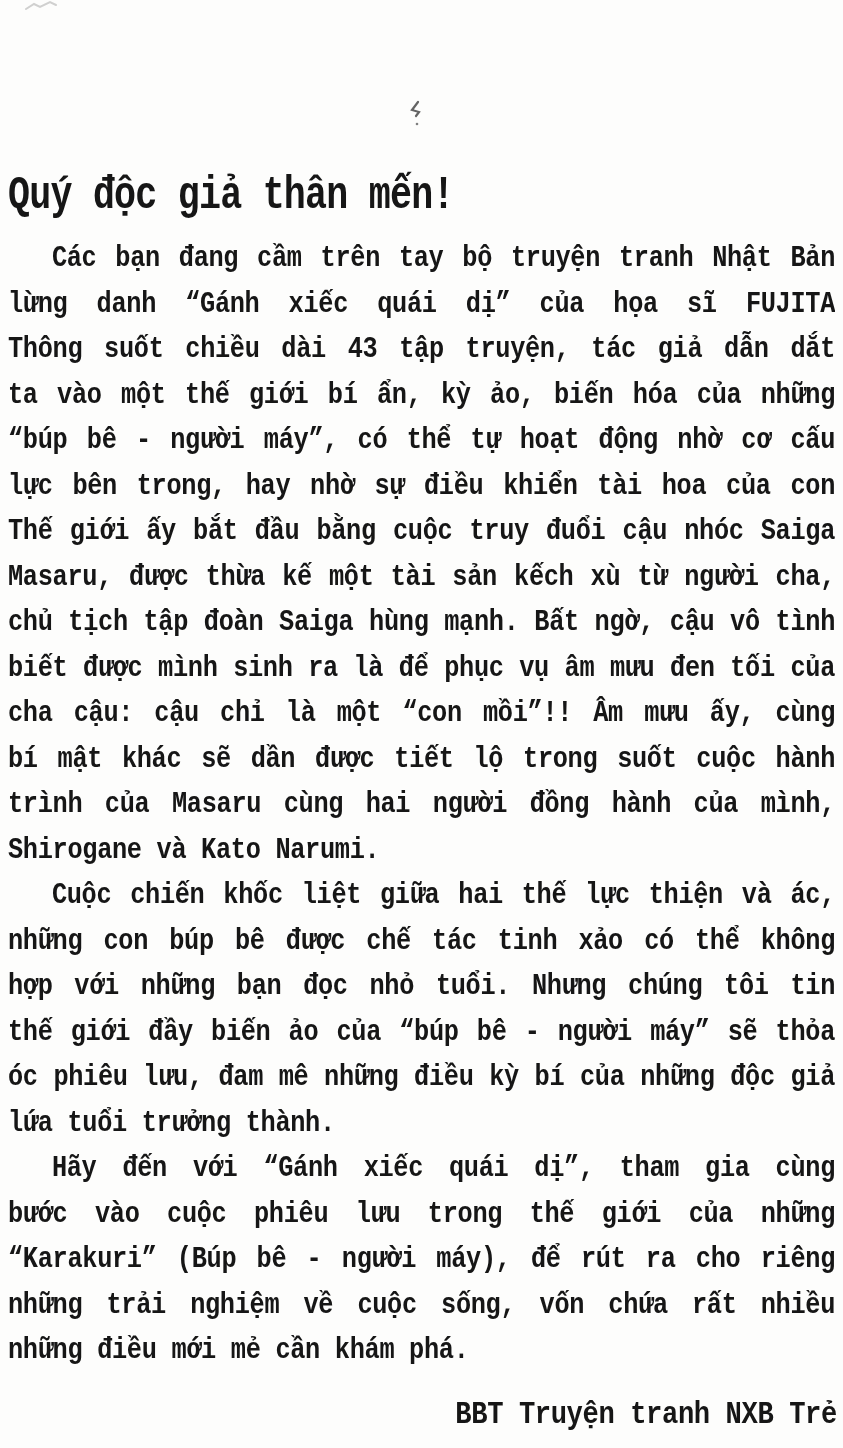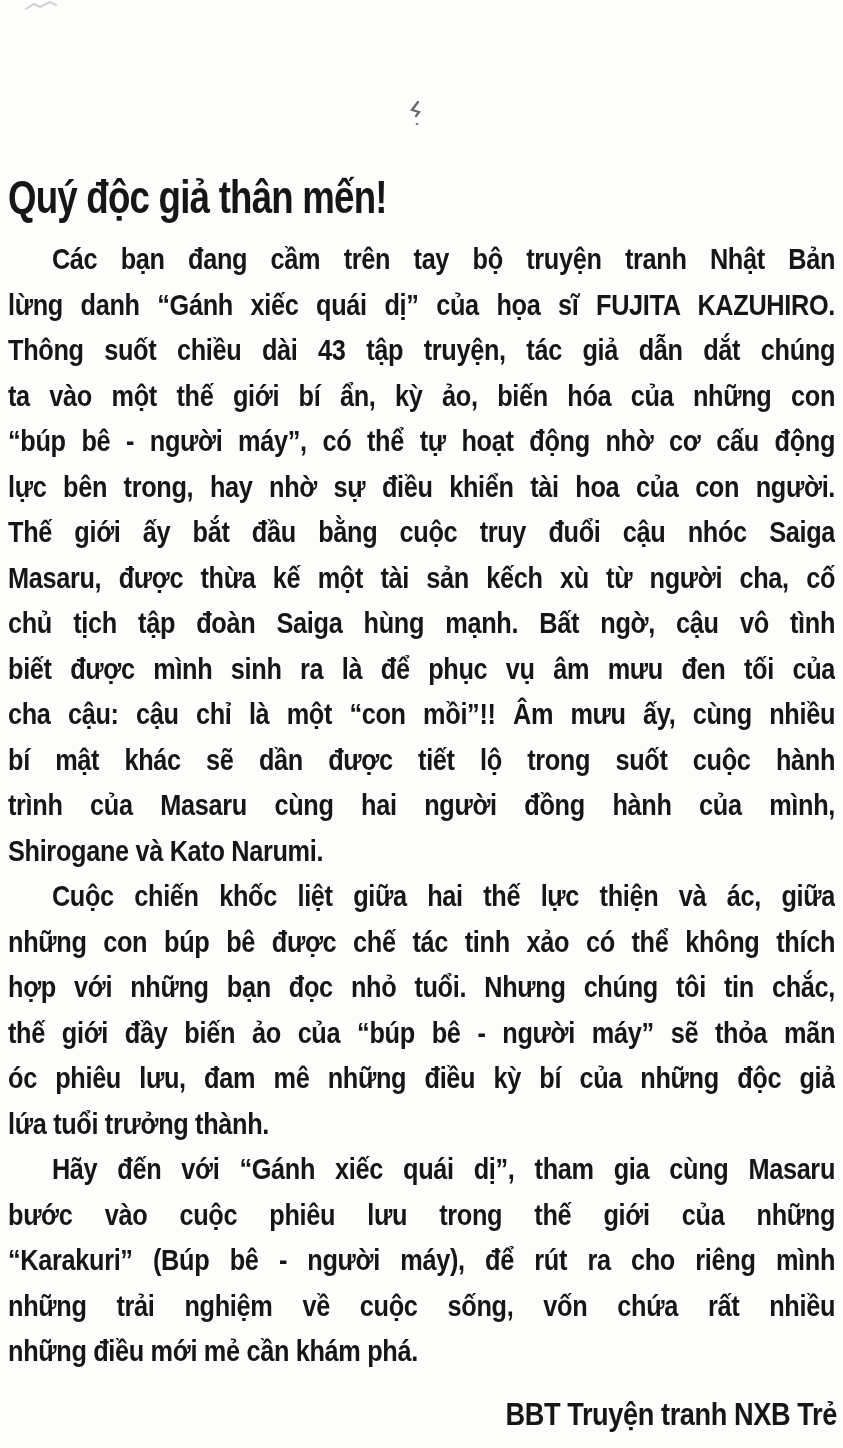--- a/index.html
+++ b/index.html
@@ -7,21 +7,21 @@
     padding: 0;
     background: #e8e8e8;
   }
   .page {
     position: relative;
     width: 843px;
     height: 1448px;
     margin: 0 auto;
     background: #fdfdfc;
     overflow: hidden;
-    font-family: Liberation Sans, sans-serif;
+    font-family: Liberation Mono, monospace;
     color: #161616;
   }
   .page-title {
     position: absolute;
     top: 138px;
     left: 8px;
     font-size: 47px;
     font-weight: bold;
     letter-spacing: -1px;
     white-space: nowrap;

